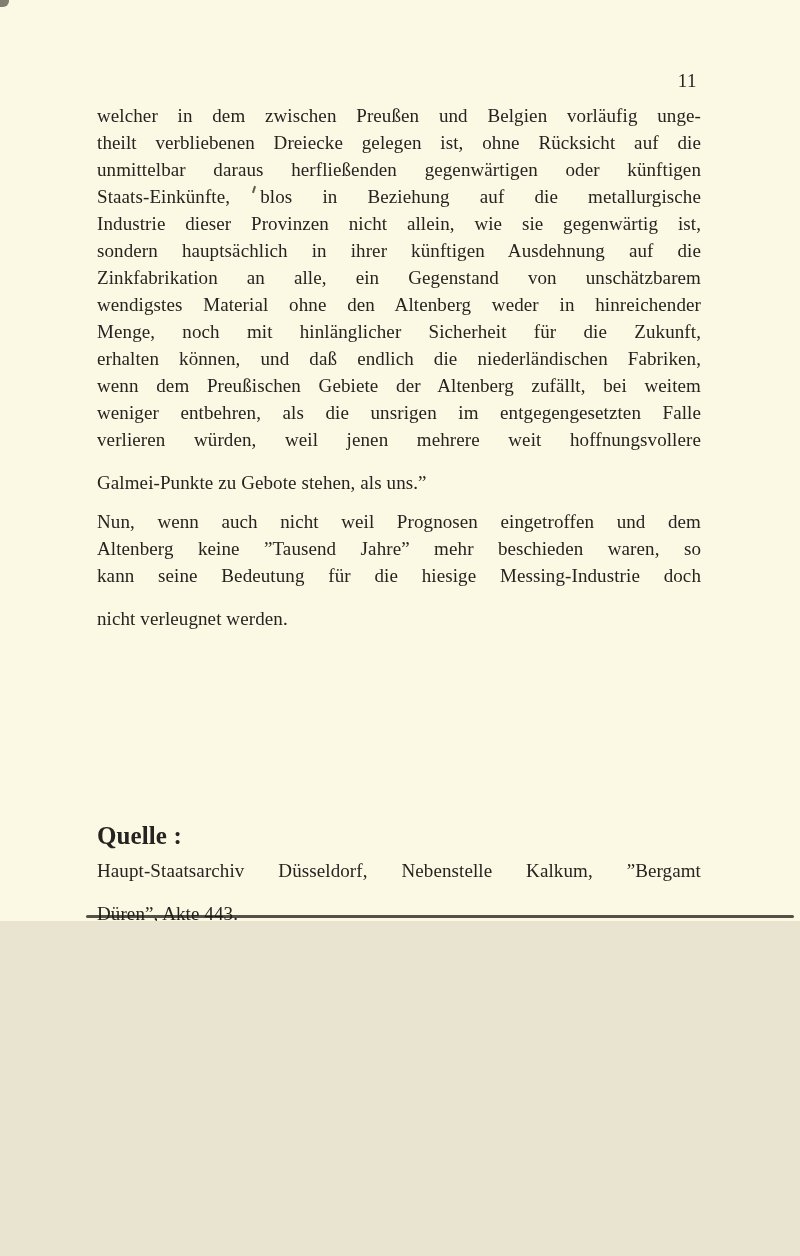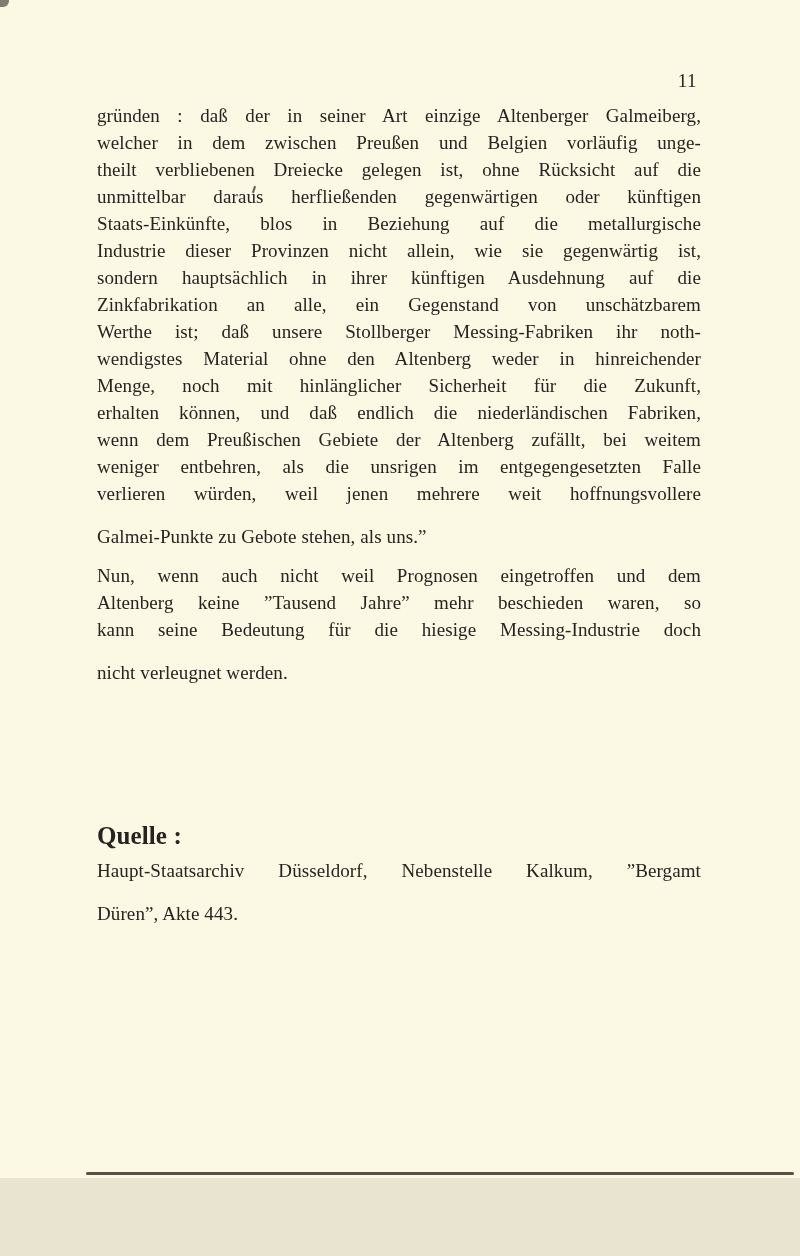--- a/index.html
+++ b/index.html
@@ -1,20 +1,20 @@
 <!DOCTYPE html>
 <html><head>
 <meta charset="utf-8">
 <style>
   * { margin: 0; padding: 0; box-sizing: border-box; }
   html, body { background: #e8e4d0; }
   .page {
     position: relative;
     width: 800px;
-    height: 1178px;
+    height: 921px;
     margin: 0 auto;
     background: #fbf8e4;
     font-family: "Liberation Serif", "DejaVu Serif", serif;
     color: #262420;
     overflow: hidden;
   }
   .page-number {
     position: absolute;
     top: 70px;
     right: 103px;
@@ -92,29 +92,27 @@
 </head>
 <body>
 
 <div class="page">
 
   <div class="page-number">11</div>
 
   <div class="content">
 
     <div class="para">
-      <span class="line">gründen : daß der in seiner Art einzige Altenberger Galmeiberg,</span>
       <span class="line">welcher in dem zwischen Preußen und Belgien vorläufig unge-</span>
       <span class="line">theilt verbliebenen Dreiecke gelegen ist, ohne Rücksicht auf die</span>
       <span class="line">unmittelbar daraus herfließenden gegenwärtigen oder künftigen</span>
       <span class="line">Staats-Einkünfte, blos in Beziehung auf die metallurgische</span>
       <span class="line">Industrie dieser Provinzen nicht allein, wie sie gegenwärtig ist,</span>
       <span class="line">sondern hauptsächlich in ihrer künftigen Ausdehnung auf die</span>
       <span class="line">Zinkfabrikation an alle, ein Gegenstand von unschätzbarem</span>
-      <span class="line">Werthe ist; daß unsere Stollberger Messing-Fabriken ihr noth-</span>
       <span class="line">wendigstes Material ohne den Altenberg weder in hinreichender</span>
       <span class="line">Menge, noch mit hinlänglicher Sicherheit für die Zukunft,</span>
       <span class="line">erhalten können, und daß endlich die niederländischen Fabriken,</span>
       <span class="line">wenn dem Preußischen Gebiete der Altenberg zufällt, bei weitem</span>
       <span class="line">weniger entbehren, als die unsrigen im entgegengesetzten Falle</span>
       <span class="line">verlieren würden, weil jenen mehrere weit hoffnungsvollere</span>
       <span class="line line--last">Galmei-Punkte zu Gebote stehen, als uns.”</span>
     </div>
 
     <div class="para">

